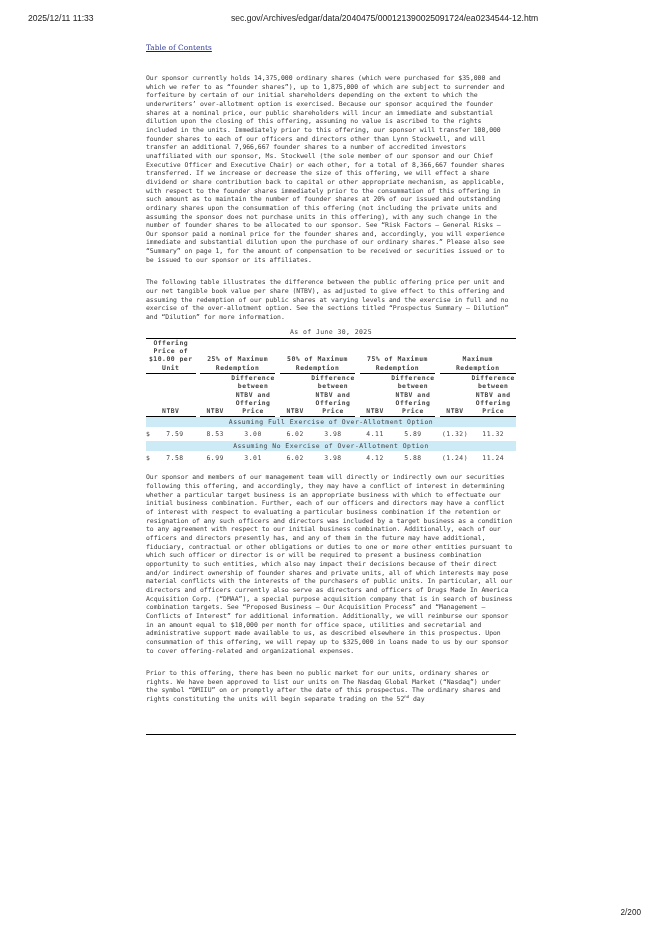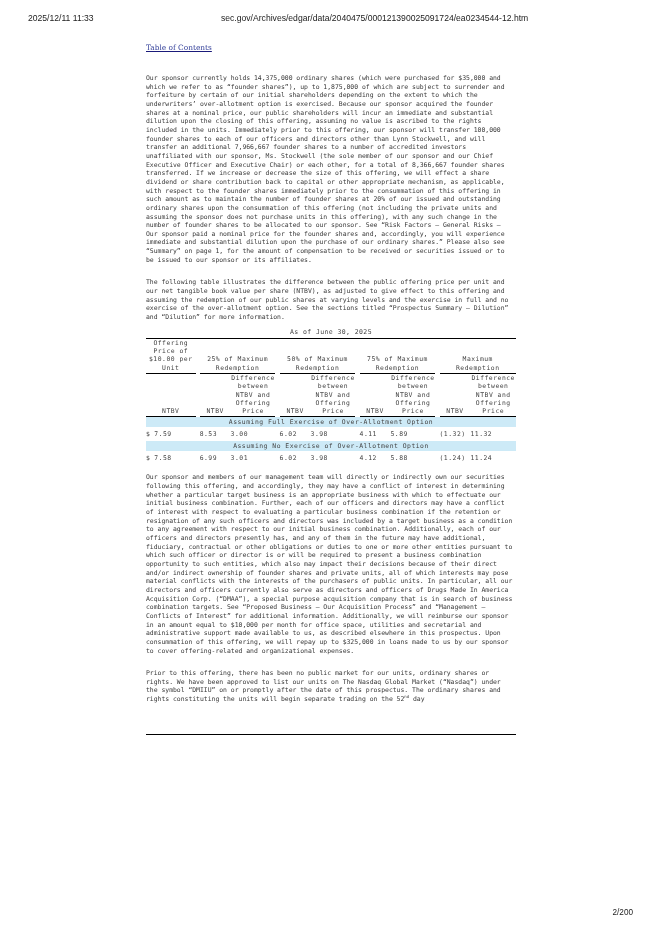--- a/index.html
+++ b/index.html
@@ -1,41 +1,41 @@
 <!DOCTYPE html>
 <html><head>
 <meta charset="utf-8">
 <style>
   html, body { margin: 0; padding: 0; background: #ffffff; }
   body { width: 662px; height: 936px; position: relative; overflow: hidden;
          font-family: "DejaVu Serif", serif; color: #333; }
   .topbar { position: absolute; top: 13px; left: 0; width: 662px; height: 14px;
             font-family: "Liberation Sans", sans-serif; font-size: 8.6px; color: #222; padding-left: 8px; }
   .topbar .ts { position: absolute; left: 28px; }
-  .topbar .url { position: absolute; left: 221px; }
+  .topbar .url { position: absolute; left: 231px; }
   .bottombar { position: absolute; top: 908px; left: 0; width: 662px; height: 14px;
                font-family: "Liberation Sans", sans-serif; font-size: 8.2px; color: #222; }
   .bottombar .url { position: absolute; left: 28px; margin-top: 38px; }
-  .bottombar .pg { position: absolute; right: 29px; }
+  .bottombar .pg { position: absolute; right: 21px; }
   .content { position: absolute; left: 146px; top: 35px; width: 370px; }
   .toc { font-size: 7.4px; color: #34409a; text-decoration: underline; text-decoration-color: #1a1a7a;
          display: inline-block; margin-bottom: 8px; cursor: pointer; }
   p { margin: 14px 0 6px 0; font-family: "DejaVu Sans Mono", monospace; font-size: 6.45px;
       line-height: 8.65px; color: #3a3a3a; letter-spacing: -0.02px; text-align: left; }
   .asof { text-align: center; font-family: "DejaVu Sans Mono", monospace; font-size: 6.5px;
           color: #444; margin-top: 6px; margin-bottom: 2px; letter-spacing: 0.4px; }
   table { border-collapse: collapse; width: 370px; font-family: "DejaVu Sans Mono", monospace;
           font-size: 6.4px; color: #444; }
   td { padding: 0; vertical-align: bottom; line-height: 8.3px; letter-spacing: 0.5px; }
   .topline td { border-top: 1.5px solid #000; height: 0; padding: 0; }
   .hcell { text-align: center; padding-bottom: 1px; }
-  .ul { border-bottom: 1.5px solid #000; }
+  .ul { border-bottom: 1.5px solid #000; font-weight: bold; }
   .band td { background: #cdeaf7; text-align: center; height: 10px; line-height: 10px; margin-left: 20px; }
   .drow td { height: 14px; line-height: 14px; }
-  .num { text-align: left; }
+  .num { text-align: center; }
   .gap { width: 4px; }
   .bottomrule { border-top: 1.5px solid #000; width: 370px; margin-top: 30px; }
   sup { font-size: 4px; vertical-align: super; line-height: 0; }
 </style>
 </head>
 <body>
 
 <div class="topbar">
   <span class="ts">2025/12/11 11:33</span>
   <span class="url">sec.gov/Archives/edgar/data/2040475/000121390025091724/ea0234544-12.htm</span>

